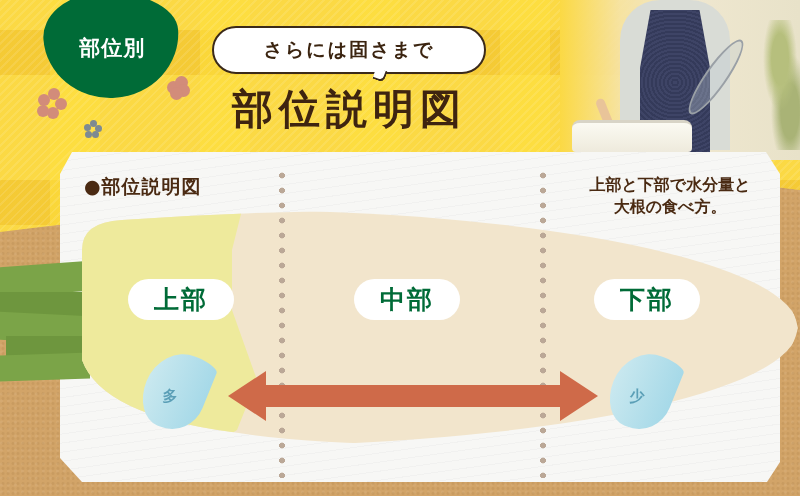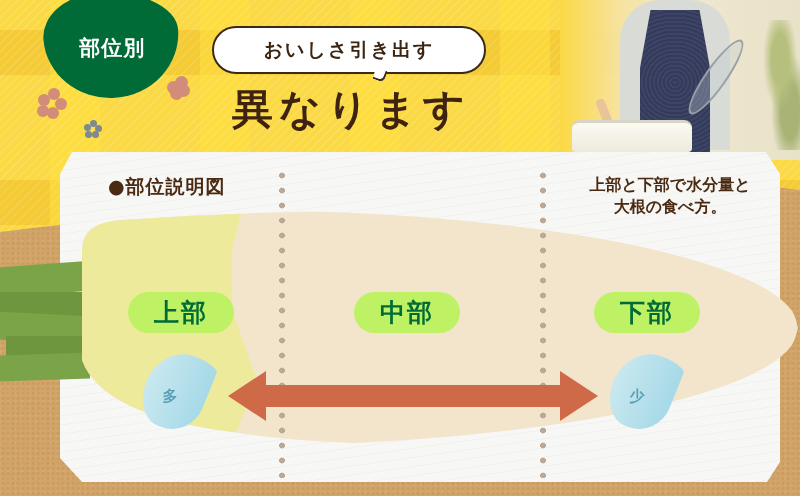--- a/index.html
+++ b/index.html
@@ -121,40 +121,40 @@
     background: #eeea9c;
     clip-path: polygon(0 0, 160px 0, 150px 40px, 150px 100px, 175px 170px, 155px 220px, 130px 236px, 0 236px);
   }
 
   .divider {
     position: absolute; top: 168px; width: 8px; height: 310px;
     background: radial-gradient(circle at 50% 50%, #bba897 0 2.7px, transparent 3.2px) 0 0/8px 15px;
   }
 
   .part-label {
-    position: absolute; top: 292px; width: 106px; height: 41px;
-    background: #bef264; border-radius: 21px;
+    position: absolute; top: 279px; width: 106px; height: 41px;
+    background: #ffffff; border-radius: 21px;
     display: flex; align-items: center; justify-content: center;
     color: #006b37; font-weight: bold; font-size: 25px; letter-spacing: 2px;
   }
 
   .drop {
     position: absolute; width: 62px; height: 78px;
     background: linear-gradient(90deg, #c9e8ef 0%, #a6d9e8 100%);
     border-radius: 60% 40% 55% 45% / 55% 10% 45% 50%;
     transform: rotate(22deg);
     display: flex; align-items: center; justify-content: center;
   }
   .drop span { transform: rotate(-22deg); color: #5b9fb7; font-weight: bold; font-size: 15px; margin-top: 14px; margin-right: 8px; }
 
   .arrow { position: absolute; left: 228px; top: 371px; width: 370px; height: 50px; }
 
   .section-title {
     position: absolute; left: 84px; top: 174px;
-    font-size: 19px; font-weight: bold; color: #4a2a12; letter-spacing: 1px; margin-left: 24px;
+    font-size: 19px; font-weight: bold; color: #4a2a12; letter-spacing: 1px;
   }
   .note {
     position: absolute; left: 570px; top: 174px; width: 200px;
     font-size: 16px; font-weight: bold; color: #4a2a12;
     text-align: center; line-height: 22px;
   }
 </style>
 </head>
 <body>
 
@@ -190,23 +190,23 @@
   </div>
   <div class="flower" style="left:83px;top:120px;width:20px;height:20px;">
     <i style="left:1px;top:4px;width:7px;height:7px;background:#7d8a92;"></i>
     <i style="left:7px;top:0;width:7px;height:7px;background:#7d8a92;"></i>
     <i style="left:12px;top:5px;width:7px;height:7px;background:#7d8a92;"></i>
     <i style="left:9px;top:11px;width:7px;height:7px;background:#7d8a92;"></i>
     <i style="left:2px;top:11px;width:7px;height:7px;background:#7d8a92;"></i>
   </div>
 
   <div class="bubble">
-    <span>おいしさ引き出す</span>
-  </div>
-  <div class="main-title">異なります</div>
+    <span>さらには固さまで</span>
+  </div>
+  <div class="main-title">部位説明図</div>
 
   <div class="card"></div>
 
   <div class="leaves">
     <div class="leaf" style="left:0;top:8px;width:90px;height:30px;transform:skewY(-4deg);"></div>
     <div class="leaf dark" style="left:0;top:36px;width:90px;height:26px;"></div>
     <div class="leaf" style="left:0;top:58px;width:90px;height:28px;transform:skewY(3deg);"></div>
     <div class="leaf dark" style="left:6px;top:80px;width:84px;height:22px;"></div>
     <div class="leaf" style="left:0;top:98px;width:90px;height:26px;transform:skewY(-2deg);"></div>
   </div>

